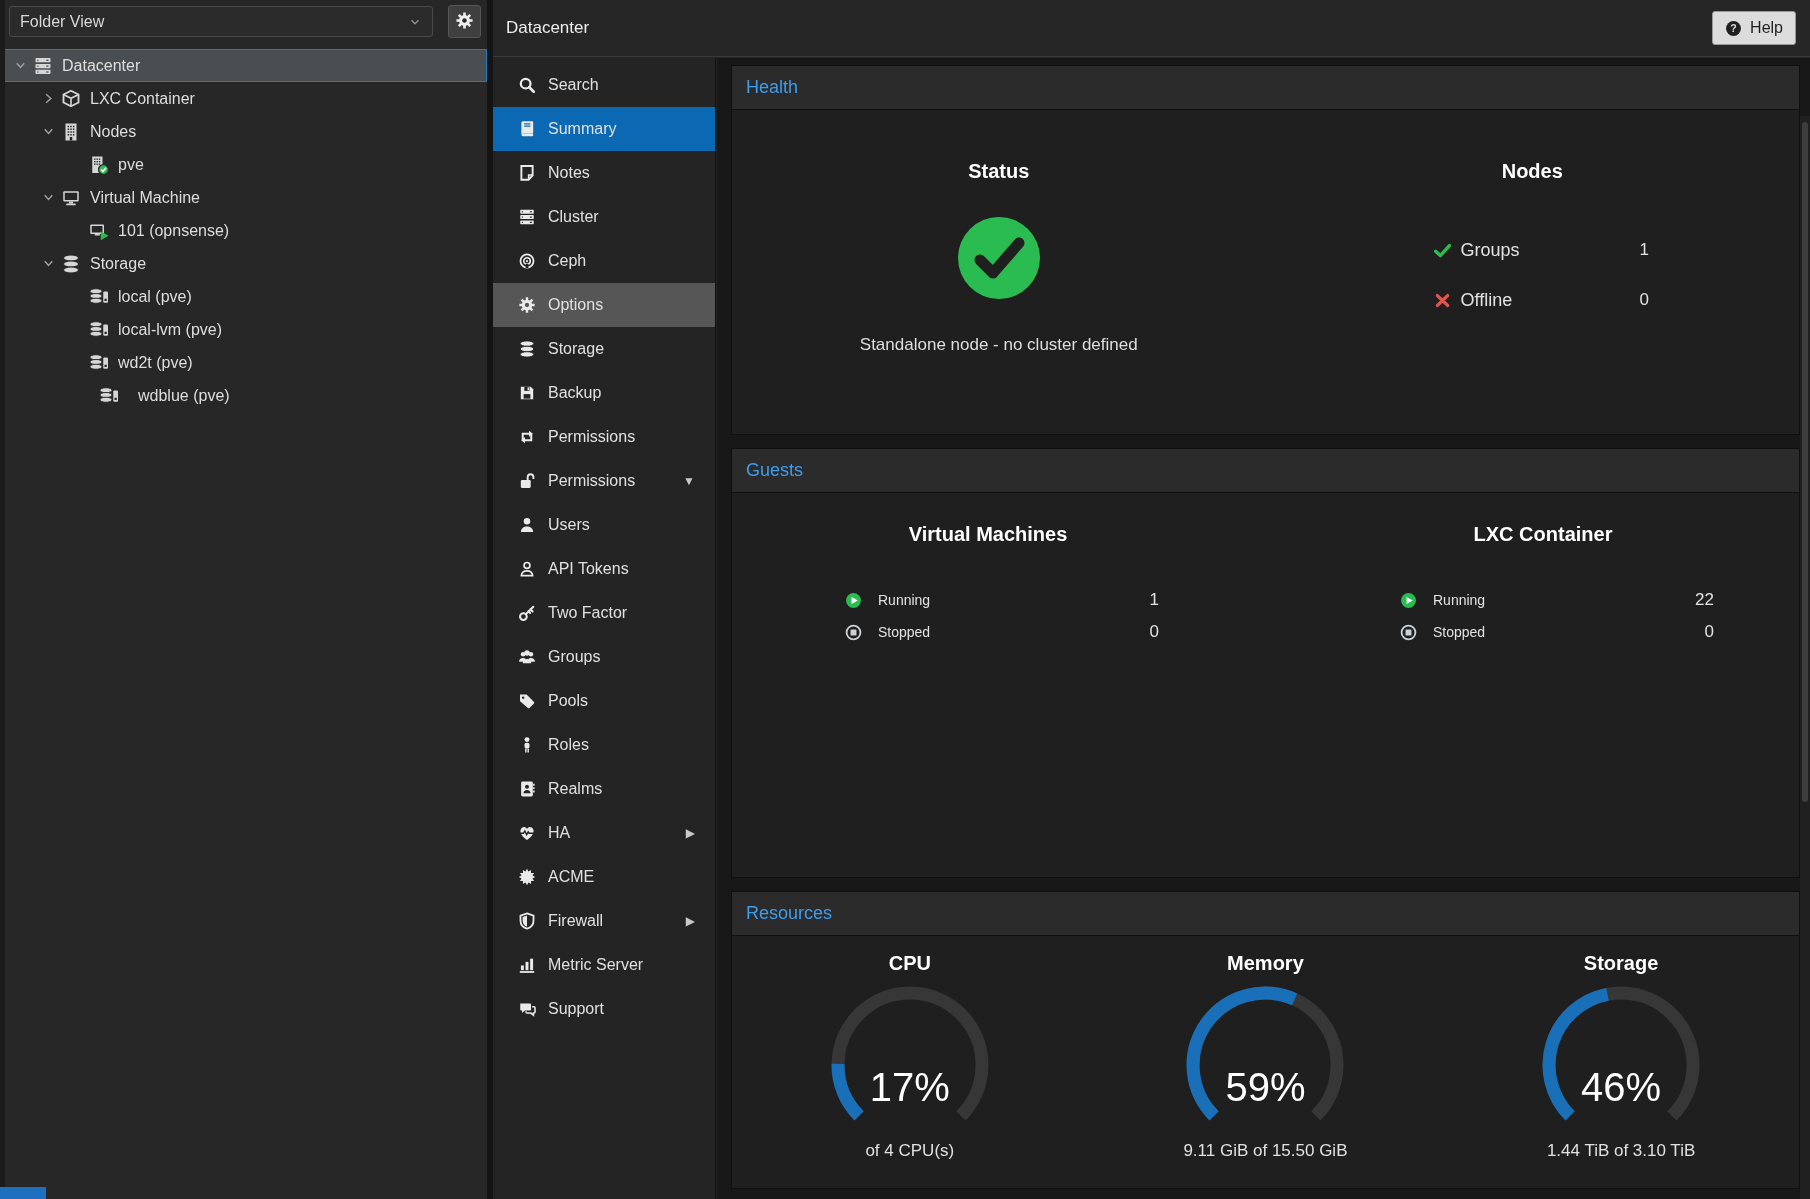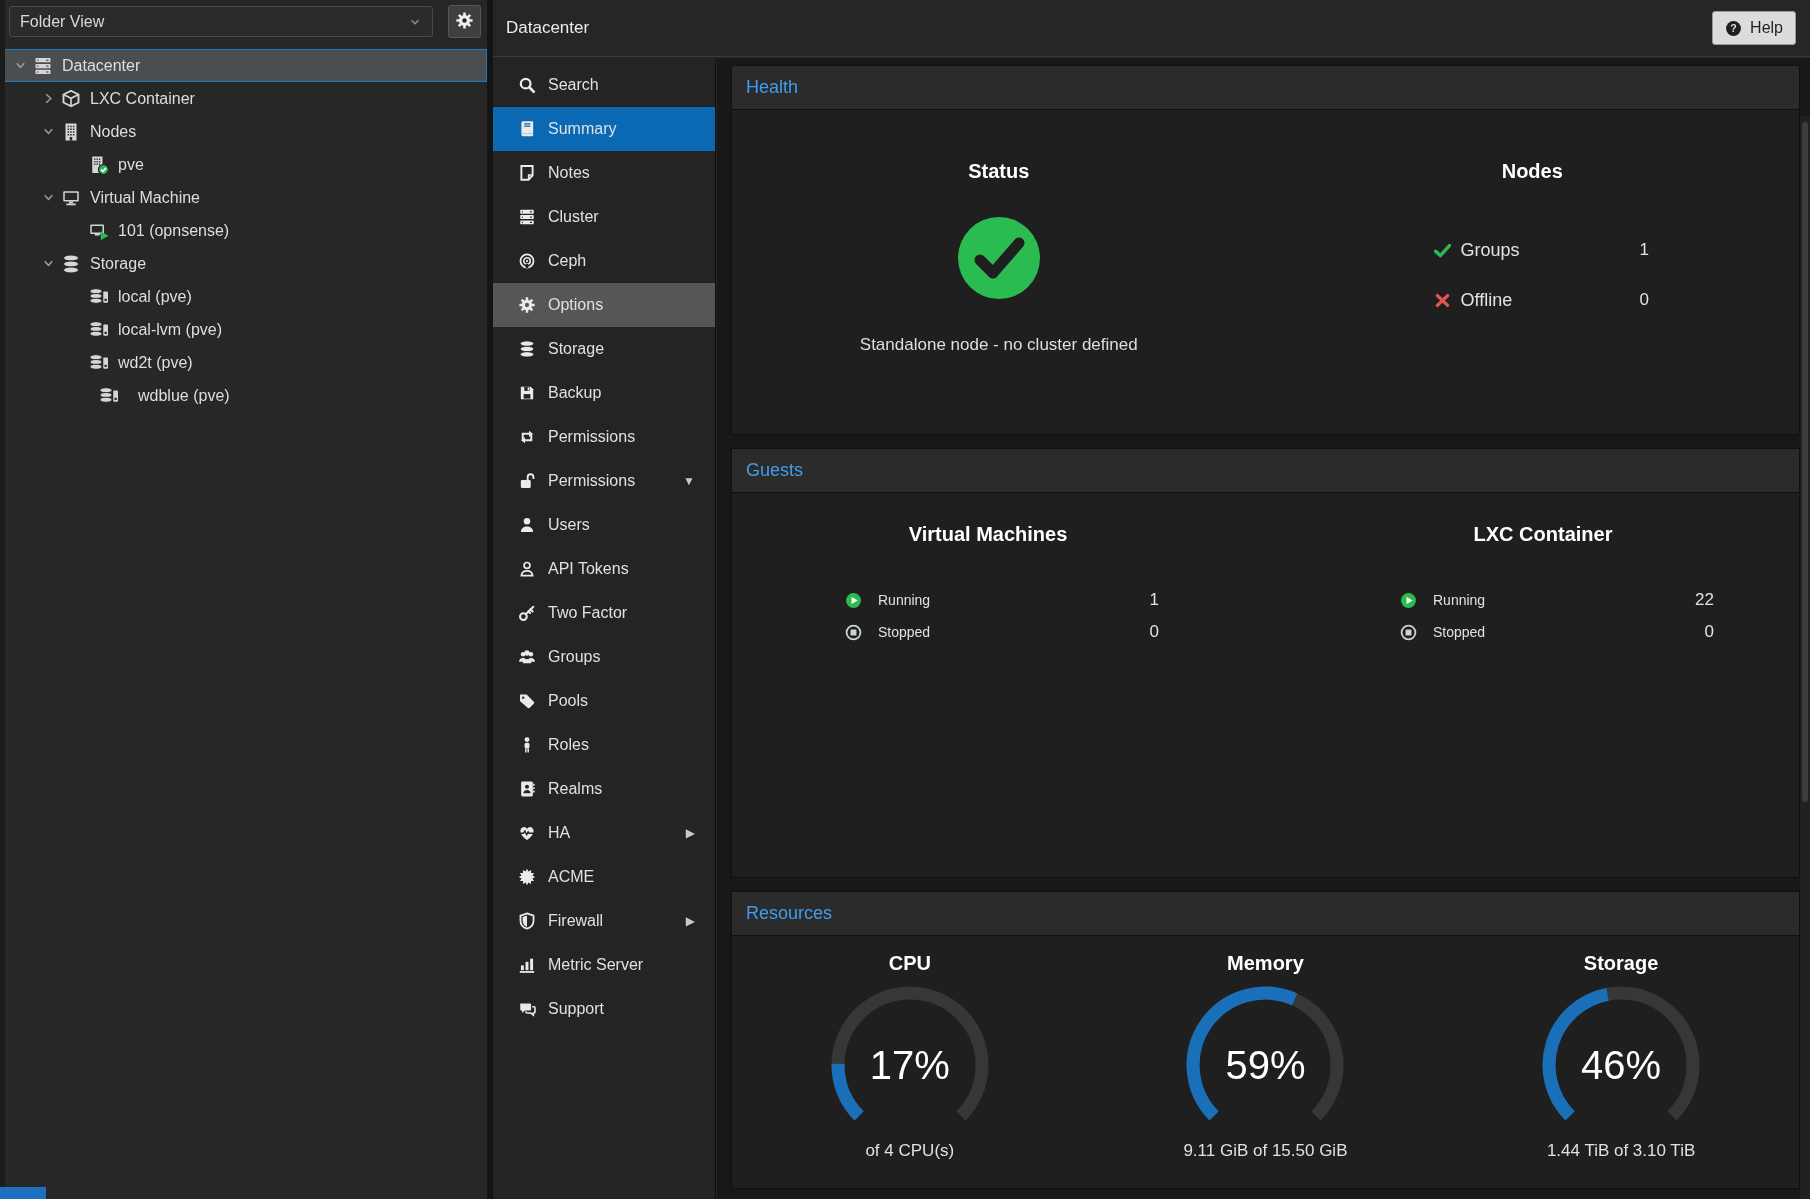--- a/index.html
+++ b/index.html
@@ -67,21 +67,21 @@
   .g-title{margin:30px 0 0;font-size:20px;color:#fff;font-weight:bold;}
   .g-rows{margin:38px 85px 0 113px;text-align:left;}
   .g-rows .row{display:flex;align-items:center;height:32px;}
   .g-rows .lbl{font-size:14px;margin-left:16px;}
   .g-rows .val{margin-left:auto;font-size:17px;}
 
   .resources-body{height:252px;display:flex;}
   .gauge{width:33.33%;text-align:center;}
   .gauge-title{margin:16px 0 0;font-size:20px;color:#fff;font-weight:bold;}
   .gauge-wrap{position:relative;width:190px;height:150px;margin:8px auto 0;}
-  .gauge-pct{position:absolute;left:0;right:0;top:60px;font-size:40px;color:#fff;}
+  .gauge-pct{position:absolute;left:0;right:0;top:82px;font-size:40px;color:#fff;}
   .gauge-sub{margin-top:8px;font-size:17px;color:#e0e0e0;}
 
   .scrollbar{position:absolute;right:0;top:58px;bottom:0;width:10px;background:#202020;}
   .scroll-thumb{position:absolute;left:2px;right:2px;top:6px;height:680px;background:#3d3d3d;border-radius:4px;}
 </style>
 </head>
 <body>
 
 <div class="app">
 

